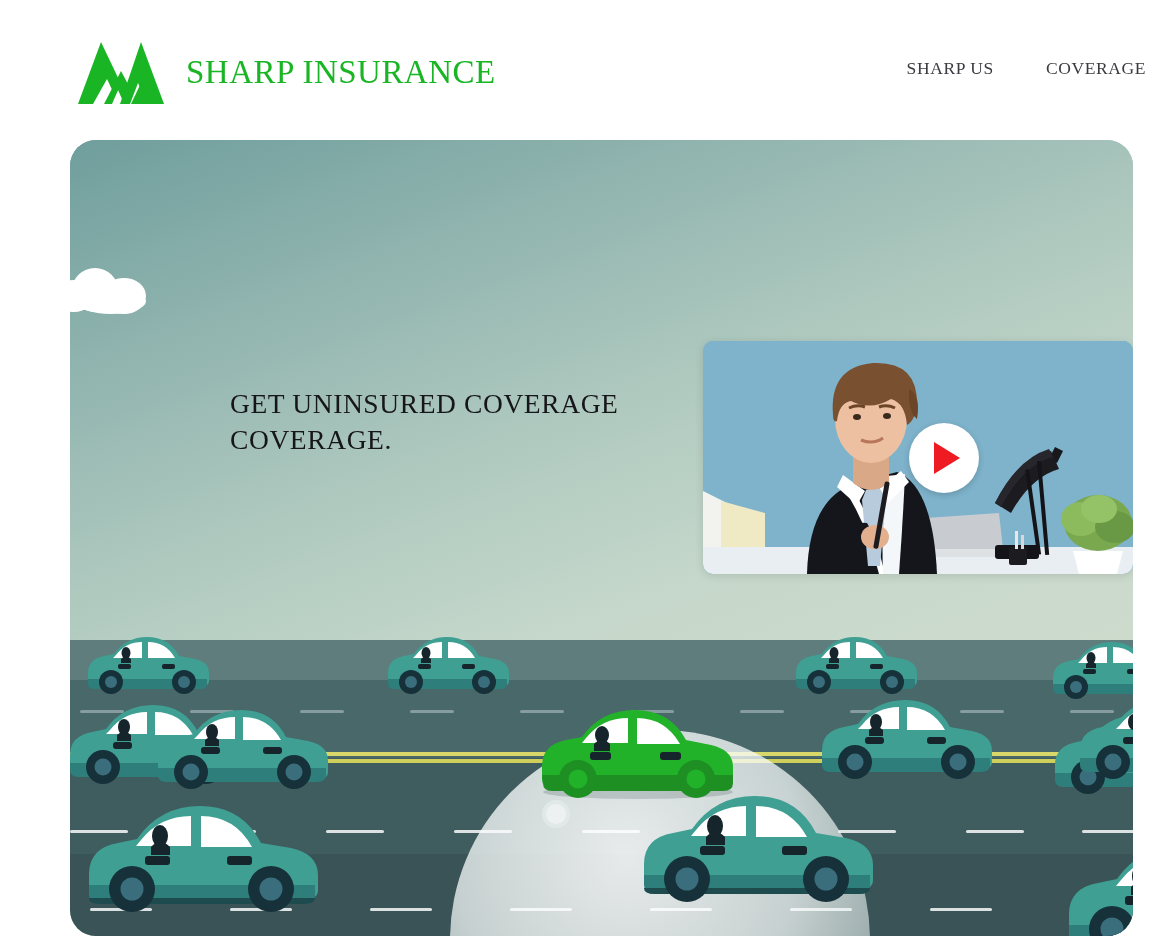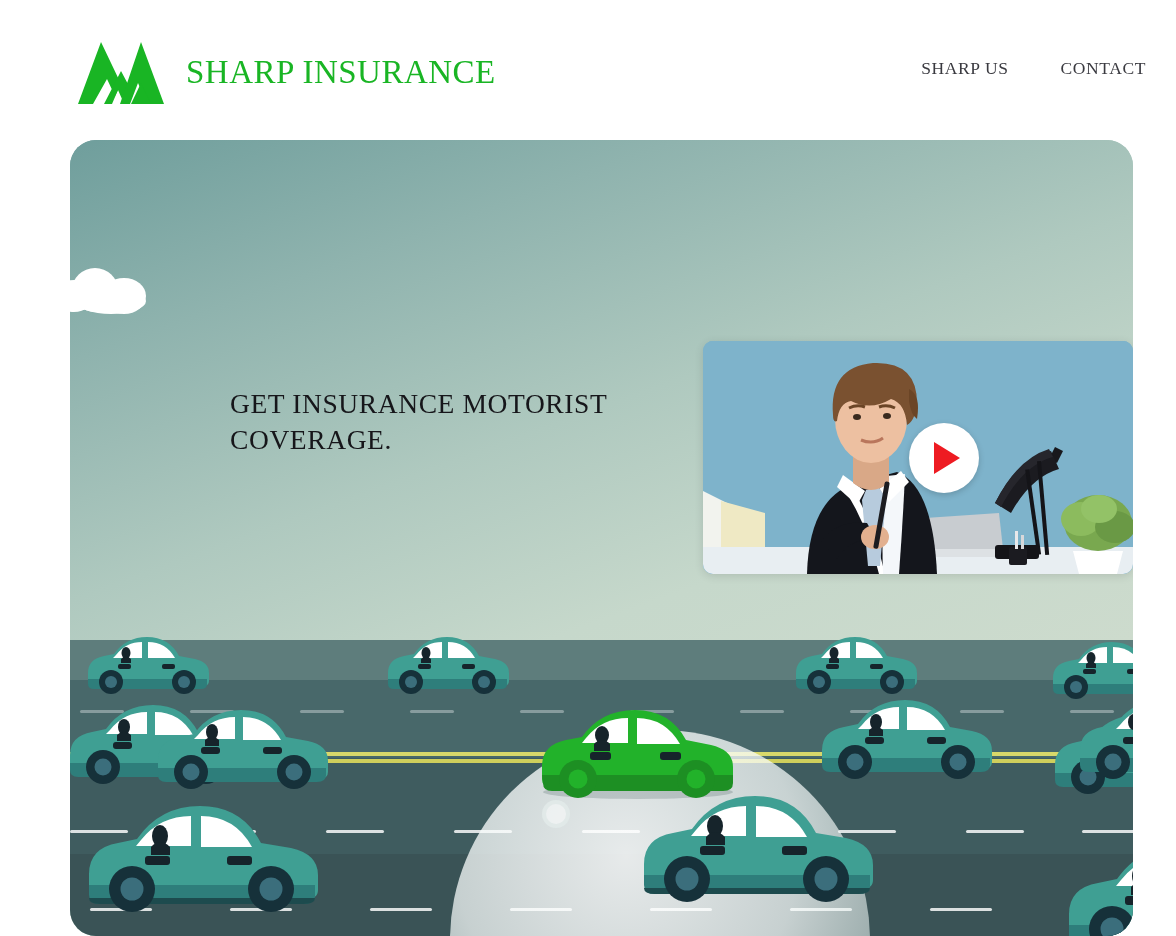--- a/index.html
+++ b/index.html
@@ -130,21 +130,21 @@
         <path d="M4 66 L27 4 L47 46 L41 58 L33 41 L19 66 Z" fill="#19b524"></path>
         <path d="M30 66 L47 33 L55 48 L48 61 L44 52 L38 66 Z" fill="#19b524"></path>
         <path d="M46 66 L67 4 L90 66 L73 66 L64 45 L56 66 Z" fill="#19b524"></path>
         <path d="M57 66 L67 45 L77 66 Z" fill="#19b524"></path>
       </svg>
       <span class="brand-name">SHARP INSURANCE</span>
     </div>
 
     <div class="nav">
       <a href="#">SHARP US</a>
-      <a href="#">CONTACT</a>
+      <a href="#">COVERAGE</a>
     </div>
   </div>
 
   <div class="hero">
 
     <div class="sky"></div>
 
     <div class="cloud" style="left:-16px; top:126px; width:110px; height:48px;">
       <i style="left:0;   top:14px; width:40px; height:32px;"></i>
       <i style="left:18px;top:2px;  width:46px; height:44px;"></i>
@@ -450,21 +450,21 @@
         <path d="M50 45 q14 -18 37 -18 l0 22 l-41 0 z" fill="#ffffff"></path>
         <path d="M95 27 q25 0 38 23 l-38 0 z" fill="#ffffff"></path>
         <ellipse cx="64" cy="42" rx="6" ry="8" fill="#16242b"></ellipse>
         <rect x="53" y="57" width="19" height="7" rx="3" fill="#16242b"></rect>
         <circle cx="43" cy="82" r="17" fill="#16313a"></circle>
           <circle cx="43" cy="82" r="8.5" fill="#3b6e7c"></circle>
       </svg>
     </div>
 
     <div class="headline">
-      <p class="second">GET INSURANCE MOTORIST COVERAGE.</p>
+      <p class="second">GET UNINSURED COVERAGE COVERAGE.</p>
     </div>
 
     <div class="video-card">
       <div class="vid-bg">
         <svg width="430" height="233" viewBox="0 0 430 233">
           <rect x="0" y="0" width="430" height="233" fill="#7eb3cb"></rect>
 
           <rect x="0" y="206" width="430" height="27" fill="#e8eef2"></rect>
 
           <path d="M0 150 L36 168 L36 206 L0 206 Z" fill="#f2f3ee"></path>

